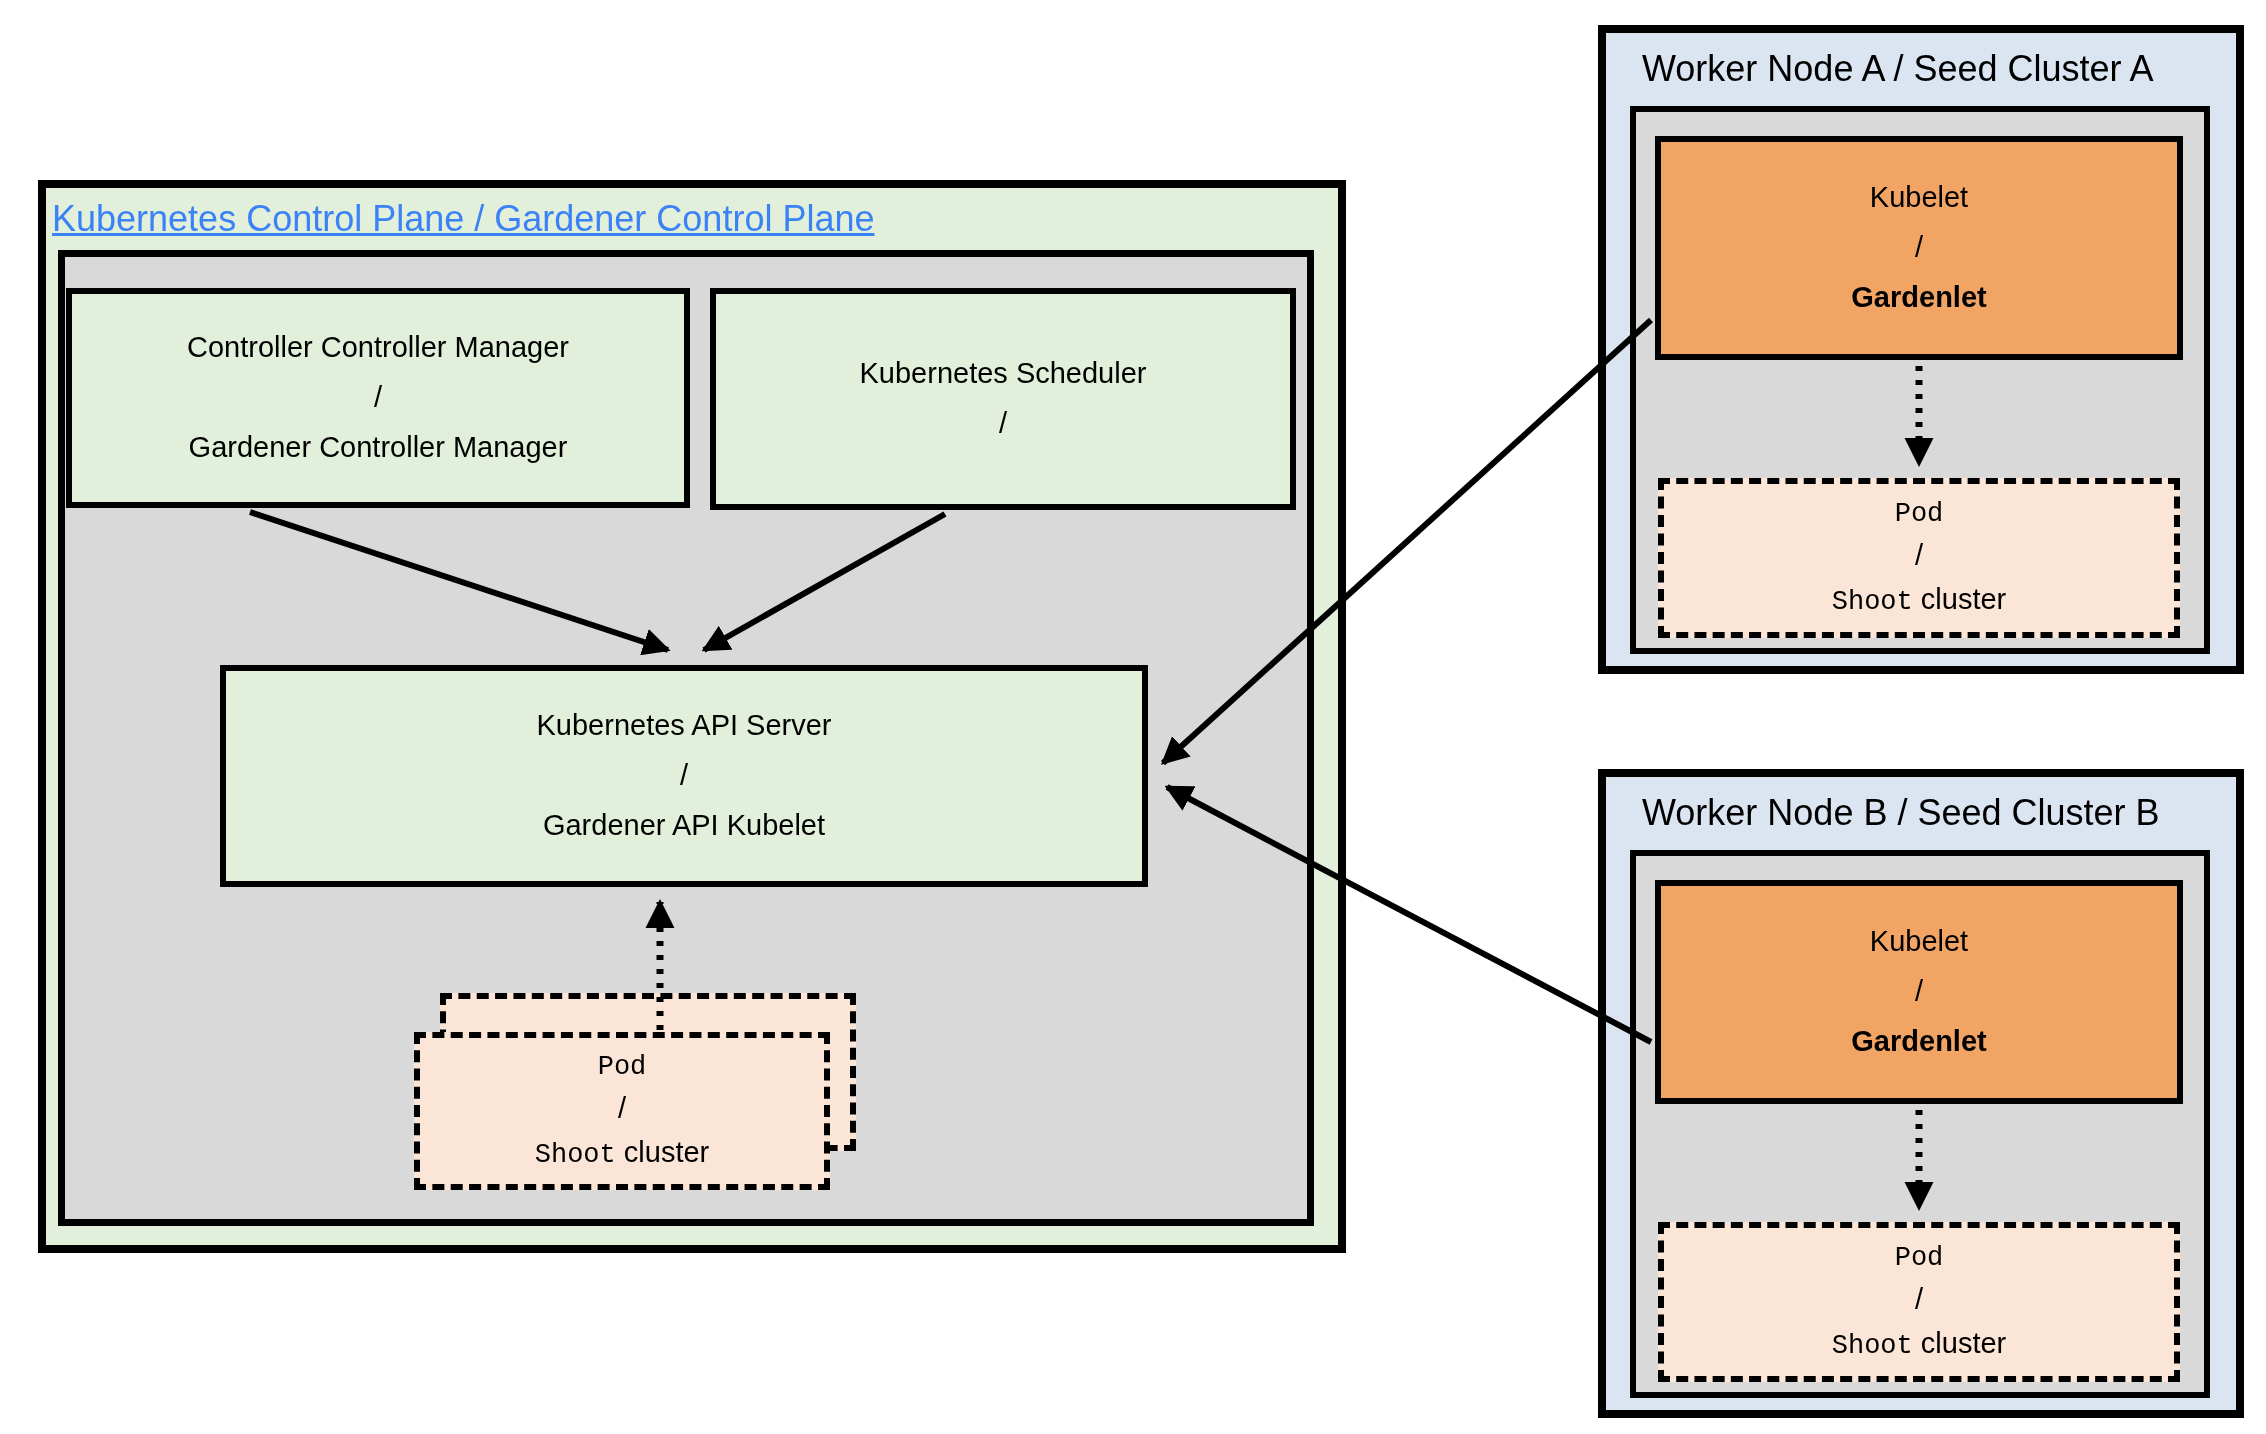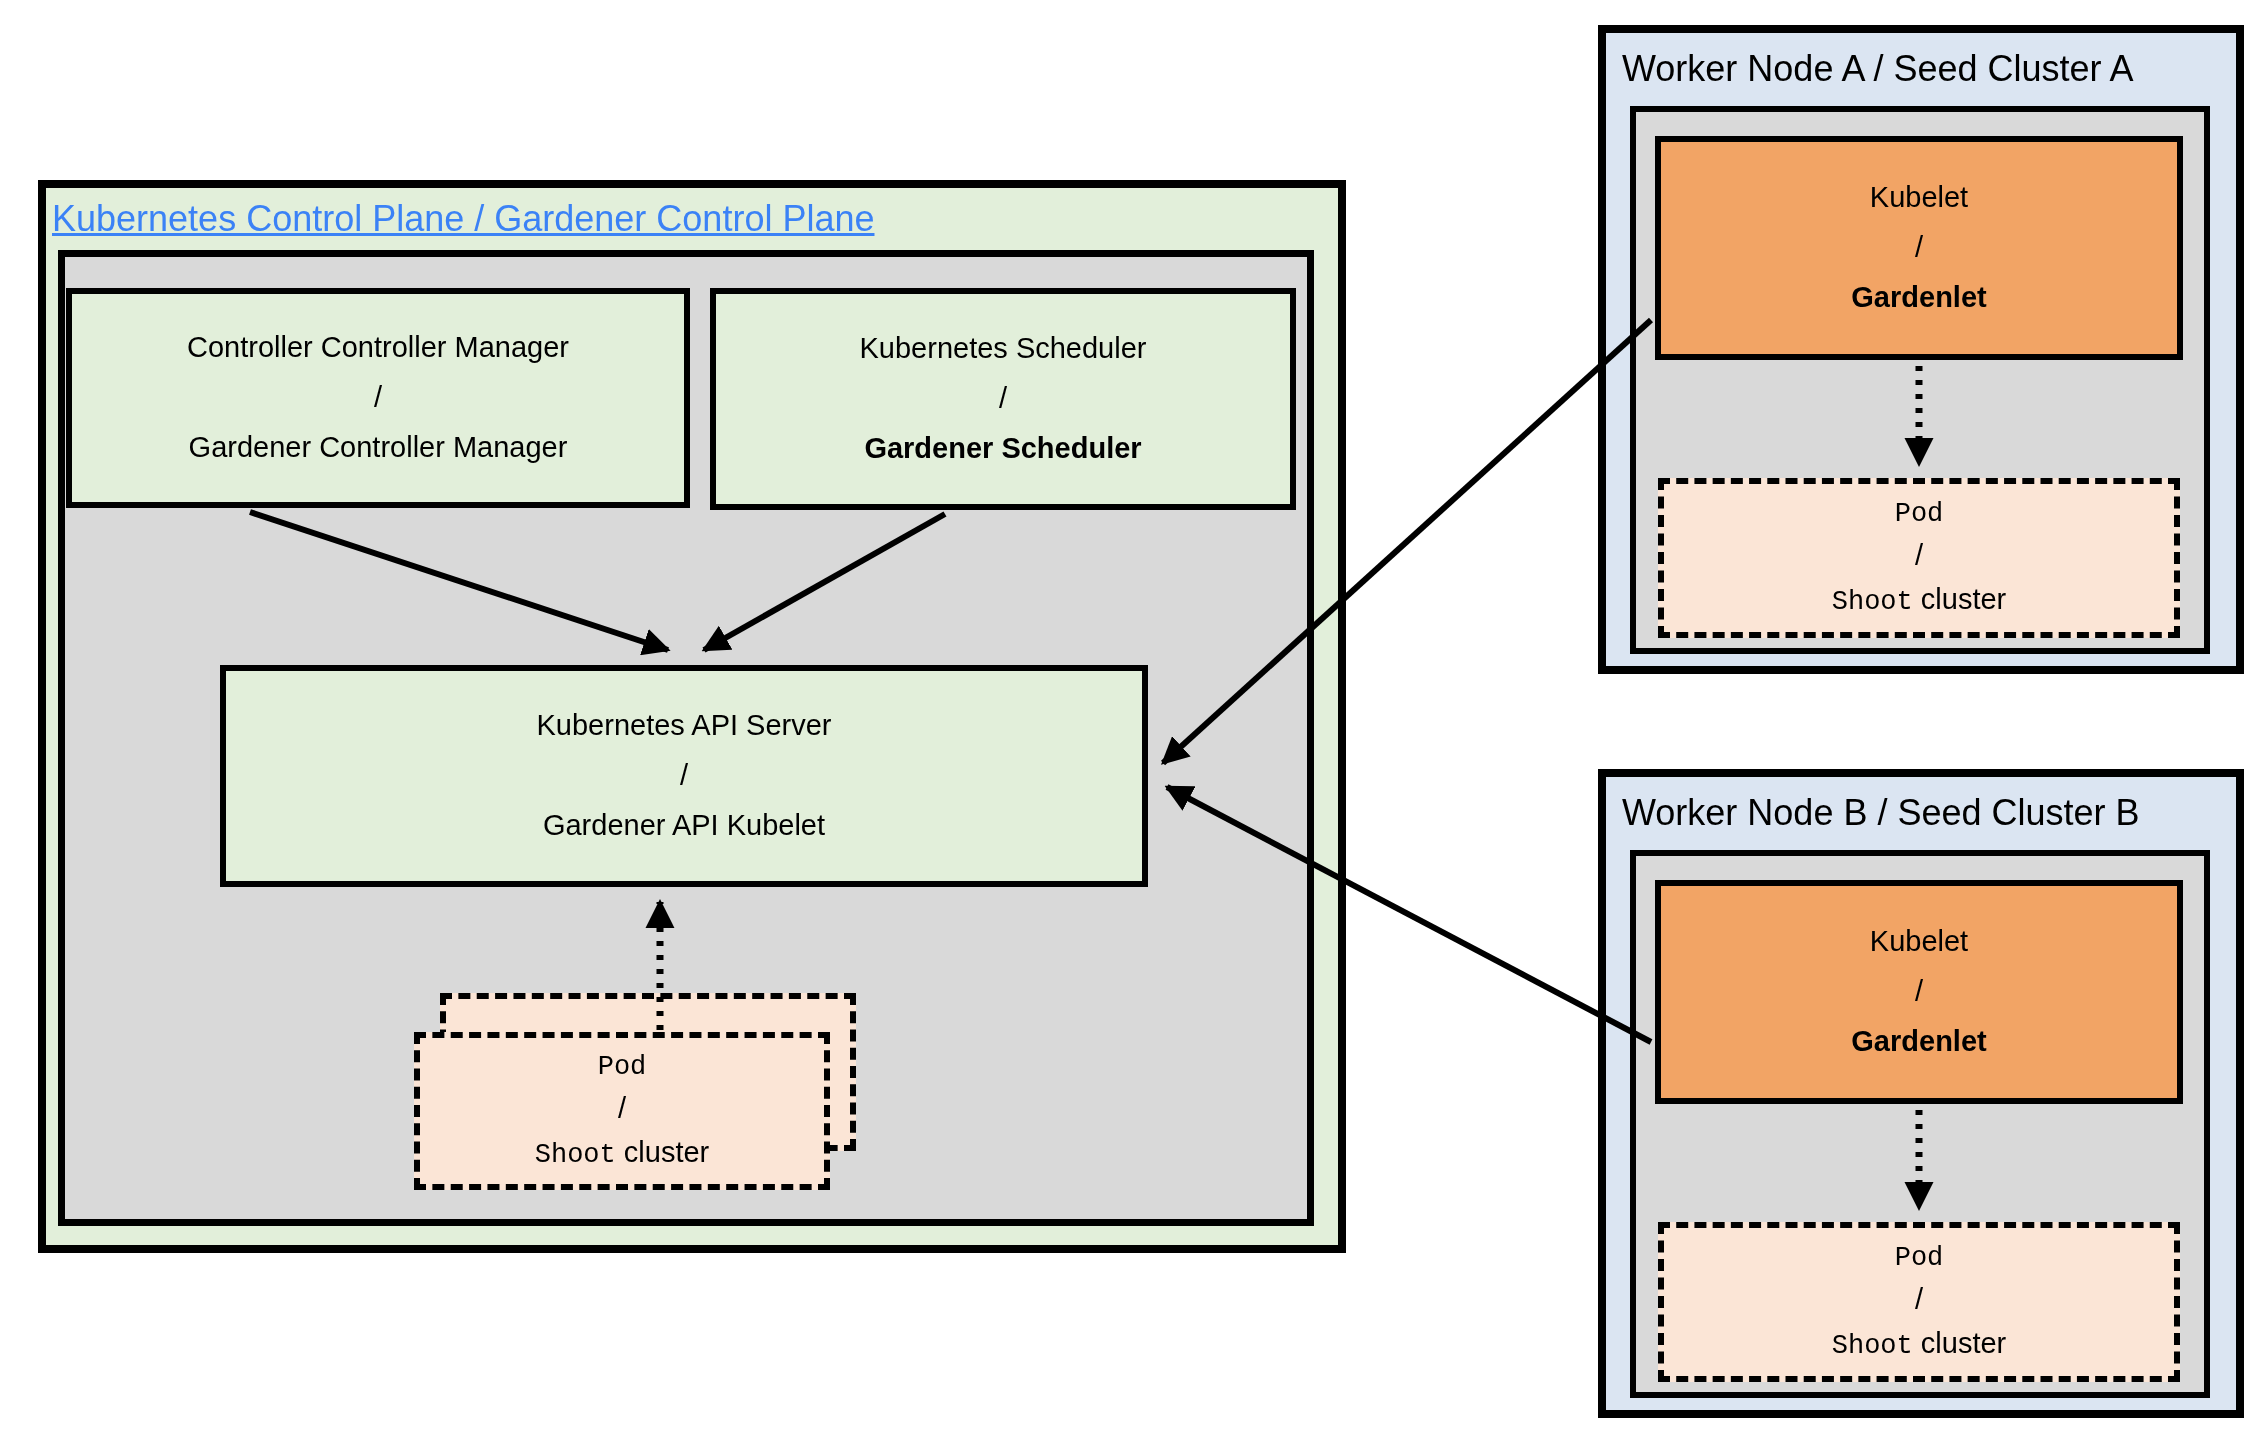--- a/index.html
+++ b/index.html
@@ -65,21 +65,21 @@
   
   .wn-outer {
     width: 646px; height: 649px;
     background: #dbe5f2;
     border: 8px solid #000;
   }
   .wn-a { left: 1598px; top: 25px; }
   .wn-b { left: 1598px; top: 769px; }
   .wn-title {
     width: 600px; height: 46px;
-    font-size: 36px; color: #000; white-space: nowrap;
+    font-size: 36px; color: #000; white-space: nowrap; margin-left: 20px;
   }
   .wn-a-title { left: 1622px; top: 48px; }
   .wn-b-title { left: 1622px; top: 792px; }
   .wn-inner {
     width: 580px; height: 548px;
     background: #d9d9d9;
     border: 6px solid #000;
   }
   .wn-a-inner { left: 1630px; top: 106px; }
   .wn-b-inner { left: 1630px; top: 850px; }
@@ -115,21 +115,20 @@
 
   <div class="abs label-box green-box box-controller">
     <div>Controller Controller Manager</div>
     <div>/</div>
     <div>Gardener Controller Manager</div>
   </div>
 
   <div class="abs label-box green-box box-scheduler">
     <div>Kubernetes Scheduler</div>
     <div>/</div>
-    <div class="bold">Gardener Scheduler</div>
   </div>
 
   <div class="abs label-box green-box box-api">
     <div>Kubernetes API Server</div>
     <div>/</div>
     <div>Gardener API Kubelet</div>
   </div>
 
   <div class="abs pod-box pod-back"></div>
   <div class="abs pod-box pod-front">

